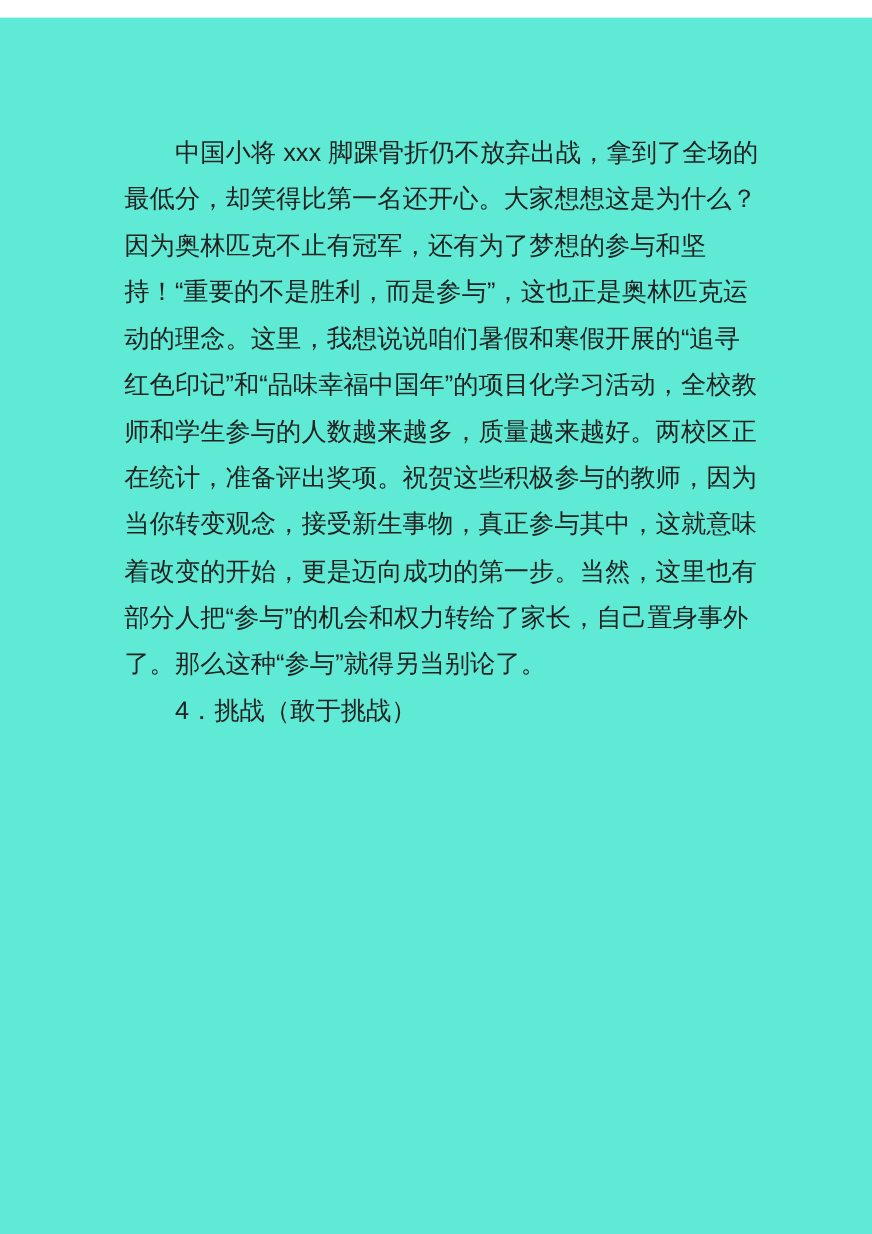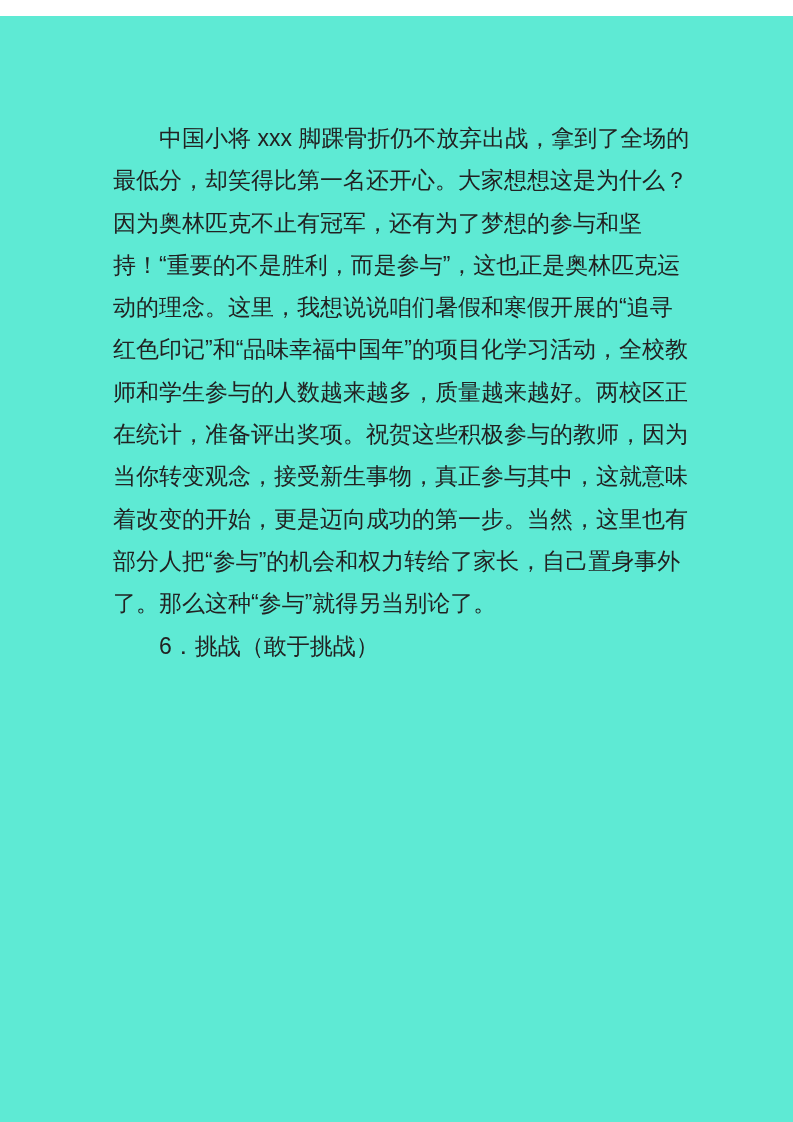--- a/index.html
+++ b/index.html
@@ -30,15 +30,15 @@
     word-break: normal;
     overflow-wrap: break-word;
   }
 </style>
 </head>
 <body>
 
 <div class="page">
   <div class="doc-body">
     <p>中国小将 xxx 脚踝骨折仍不放弃出战，拿到了全场的最低分，却笑得比第一名还开心。大家想想这是为什么？因为奥林匹克不止有冠军，还有为了梦想的参与和坚持！“重要的不是胜利，而是参与”，这也正是奥林匹克运动的理念。这里，我想说说咱们暑假和寒假开展的“追寻红色印记”和“品味幸福中国年”的项目化学习活动，全校教师和学生参与的人数越来越多，质量越来越好。两校区正在统计，准备评出奖项。祝贺这些积极参与的教师，因为当你转变观念，接受新生事物，真正参与其中，这就意味着改变的开始，更是迈向成功的第一步。当然，这里也有部分人把“参与”的机会和权力转给了家长，自己置身事外了。那么这种“参与”就得另当别论了。</p>
-    <p>6．挑战（敢于挑战）</p>
+    <p>4．挑战（敢于挑战）</p>
   </div>
 </div>
 
 </body></html>

